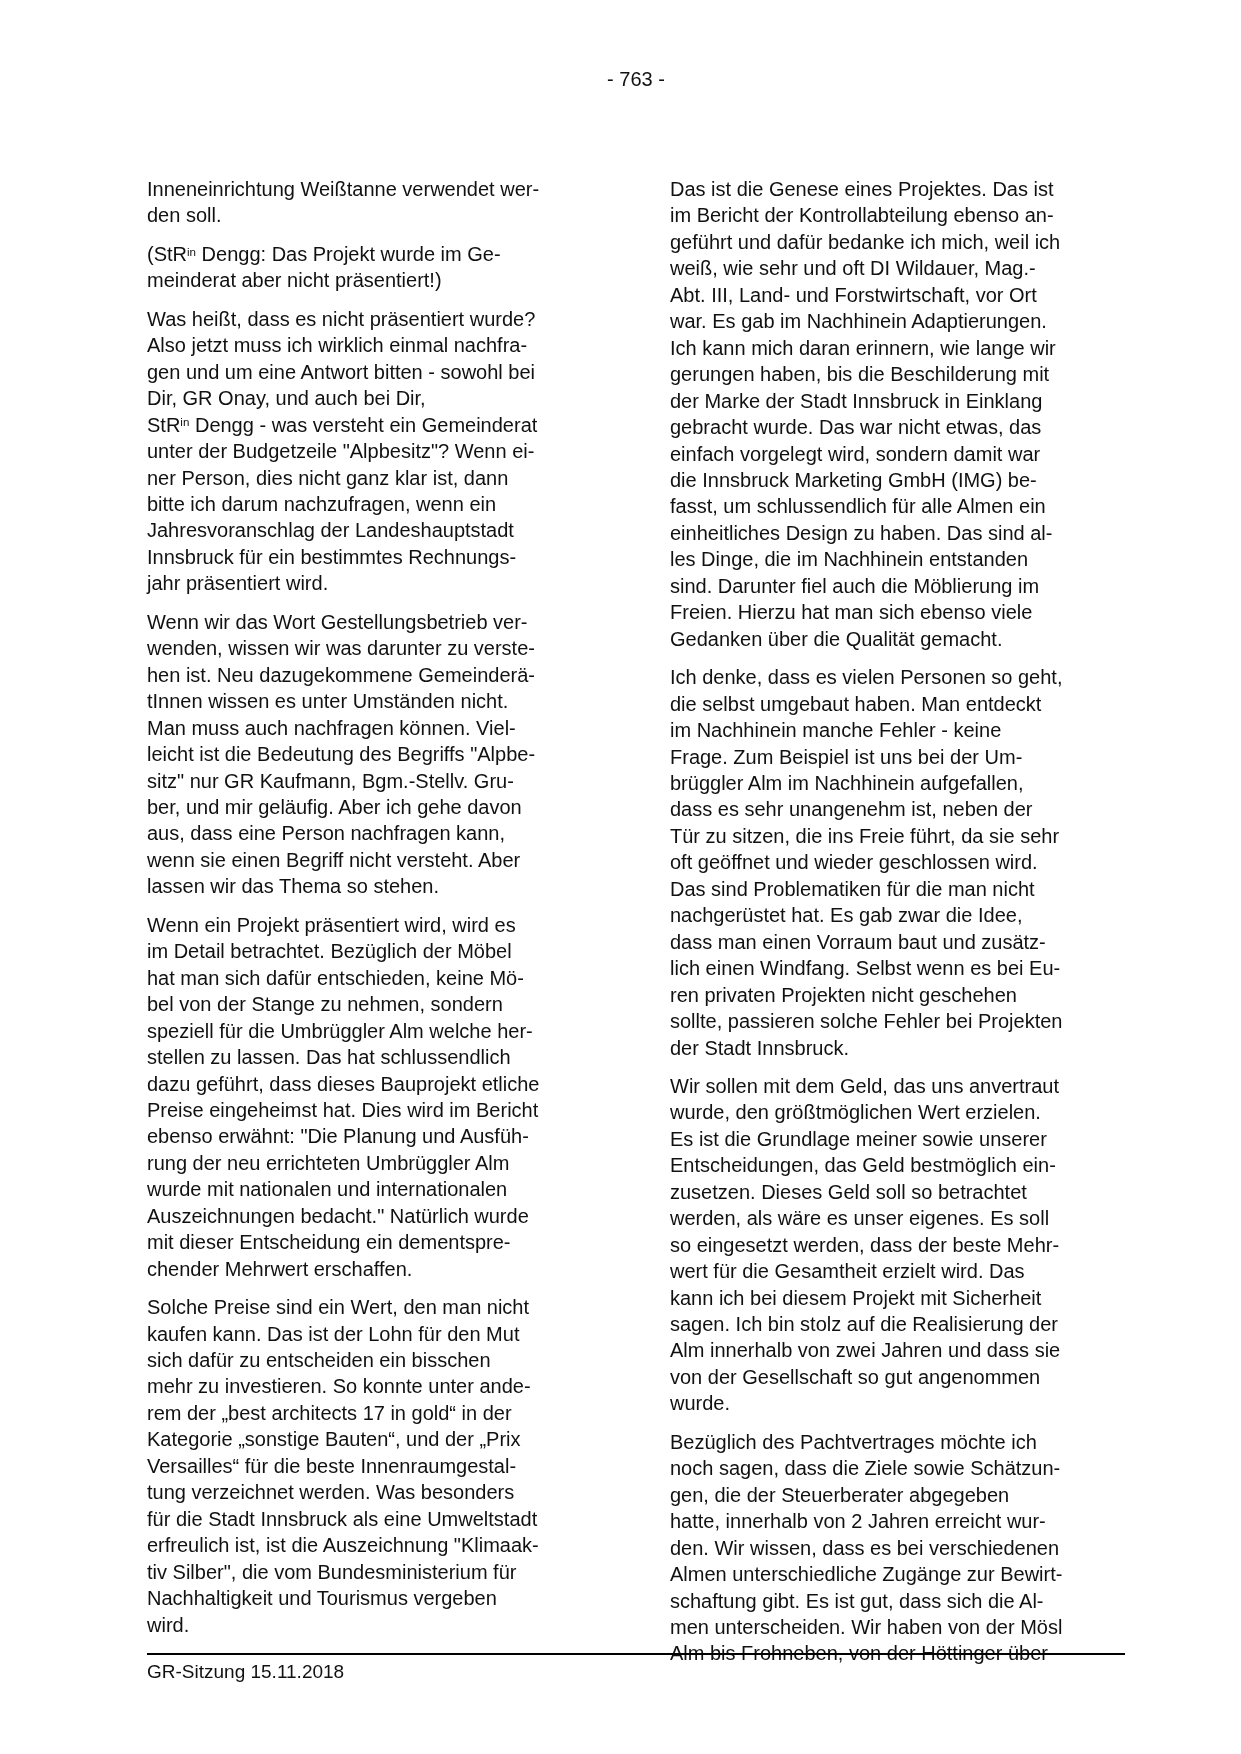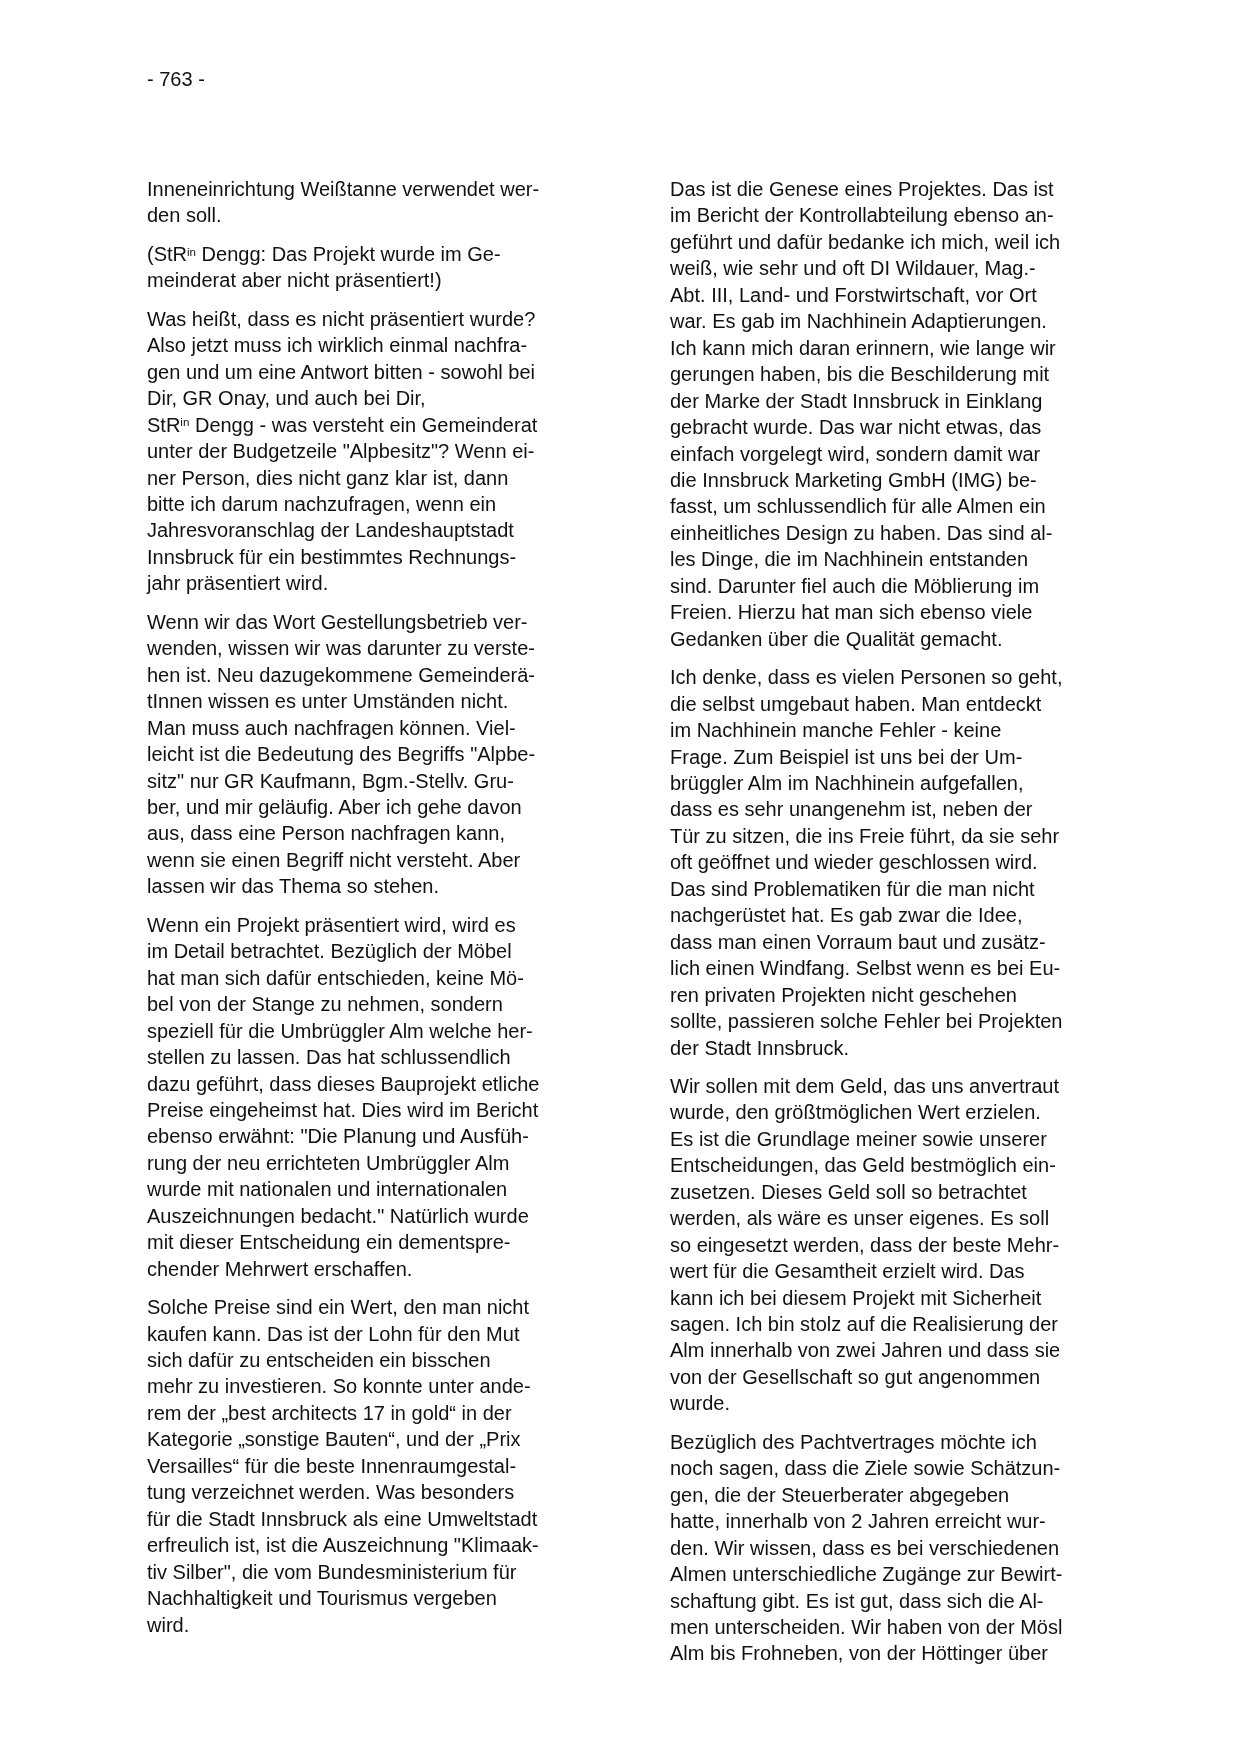--- a/index.html
+++ b/index.html
@@ -10,20 +10,21 @@
     background: #ffffff;
     font-family: "Liberation Sans", sans-serif;
     color: #111111;
     overflow: hidden;
   }
   .page-number {
     position: absolute;
     top: 66px;
     left: 147px;
     width: 978px;
+    text-align: center;
     font-size: 20px;
     line-height: 26px;
   }
   .content {
     position: absolute;
     top: 144px;
     left: 147px;
     width: 978px;
     display: flex;
   }
@@ -75,14 +76,17 @@
       <p class="para">Solche Preise sind ein Wert, den man nicht<br>kaufen kann. Das ist der Lohn für den Mut<br>sich dafür zu entscheiden ein bisschen<br>mehr zu investieren. So konnte unter ande-<br>rem der „best architects 17 in gold“ in der<br>Kategorie „sonstige Bauten“, und der „Prix<br>Versailles“ für die beste Innenraumgestal-<br>tung verzeichnet werden. Was besonders<br>für die Stadt Innsbruck als eine Umweltstadt<br>erfreulich ist, ist die Auszeichnung "Klimaak-<br>tiv Silber", die vom Bundesministerium für<br>Nachhaltigkeit und Tourismus vergeben<br>wird.</p>
     </div>
     <div class="column right">
       <p class="para">Das ist die Genese eines Projektes. Das ist<br>im Bericht der Kontrollabteilung ebenso an-<br>geführt und dafür bedanke ich mich, weil ich<br>weiß, wie sehr und oft DI Wildauer, Mag.-<br>Abt. III, Land- und Forstwirtschaft, vor Ort<br>war. Es gab im Nachhinein Adaptierungen.<br>Ich kann mich daran erinnern, wie lange wir<br>gerungen haben, bis die Beschilderung mit<br>der Marke der Stadt Innsbruck in Einklang<br>gebracht wurde. Das war nicht etwas, das<br>einfach vorgelegt wird, sondern damit war<br>die Innsbruck Marketing GmbH (IMG) be-<br>fasst, um schlussendlich für alle Almen ein<br>einheitliches Design zu haben. Das sind al-<br>les Dinge, die im Nachhinein entstanden<br>sind. Darunter fiel auch die Möblierung im<br>Freien. Hierzu hat man sich ebenso viele<br>Gedanken über die Qualität gemacht.</p>
       <p class="para">Ich denke, dass es vielen Personen so geht,<br>die selbst umgebaut haben. Man entdeckt<br>im Nachhinein manche Fehler - keine<br>Frage. Zum Beispiel ist uns bei der Um-<br>brüggler Alm im Nachhinein aufgefallen,<br>dass es sehr unangenehm ist, neben der<br>Tür zu sitzen, die ins Freie führt, da sie sehr<br>oft geöffnet und wieder geschlossen wird.<br>Das sind Problematiken für die man nicht<br>nachgerüstet hat. Es gab zwar die Idee,<br>dass man einen Vorraum baut und zusätz-<br>lich einen Windfang. Selbst wenn es bei Eu-<br>ren privaten Projekten nicht geschehen<br>sollte, passieren solche Fehler bei Projekten<br>der Stadt Innsbruck.</p>
       <p class="para">Wir sollen mit dem Geld, das uns anvertraut<br>wurde, den größtmöglichen Wert erzielen.<br>Es ist die Grundlage meiner sowie unserer<br>Entscheidungen, das Geld bestmöglich ein-<br>zusetzen. Dieses Geld soll so betrachtet<br>werden, als wäre es unser eigenes. Es soll<br>so eingesetzt werden, dass der beste Mehr-<br>wert für die Gesamtheit erzielt wird. Das<br>kann ich bei diesem Projekt mit Sicherheit<br>sagen. Ich bin stolz auf die Realisierung der<br>Alm innerhalb von zwei Jahren und dass sie<br>von der Gesellschaft so gut angenommen<br>wurde.</p>
       <p class="para">Bezüglich des Pachtvertrages möchte ich<br>noch sagen, dass die Ziele sowie Schätzun-<br>gen, die der Steuerberater abgegeben<br>hatte, innerhalb von 2 Jahren erreicht wur-<br>den. Wir wissen, dass es bei verschiedenen<br>Almen unterschiedliche Zugänge zur Bewirt-<br>schaftung gibt. Es ist gut, dass sich die Al-<br>men unterscheiden. Wir haben von der Mösl<br>Alm bis Frohneben, von der Höttinger über</p>
     </div>
   </div>
 
+  <div class="footer">
+    <div class="footer-text">GR-Sitzung 15.11.2018</div>
+  </div>
 
 </div>
 
 </body></html>

